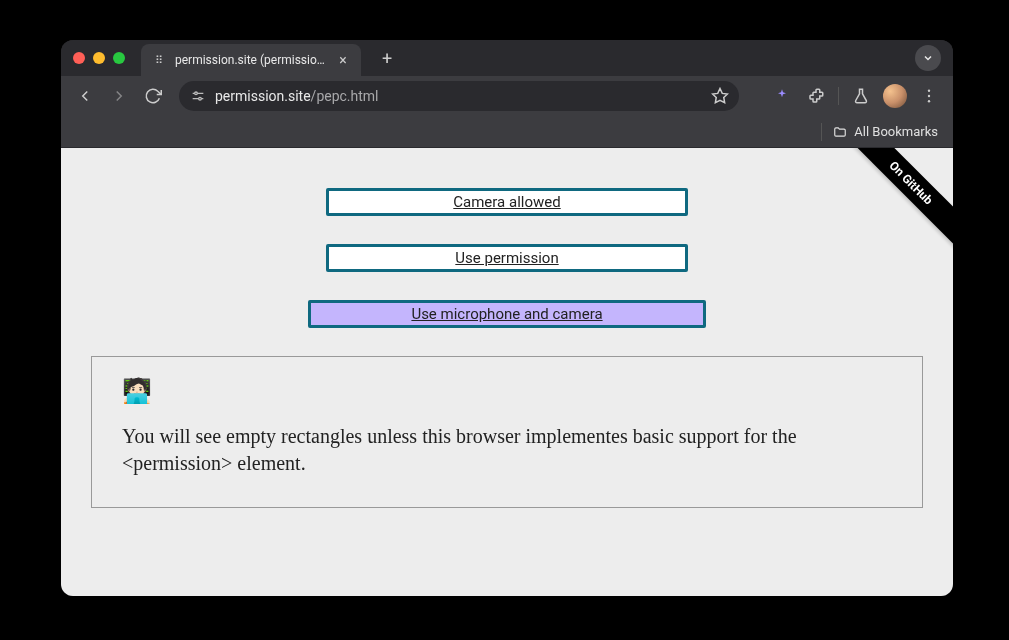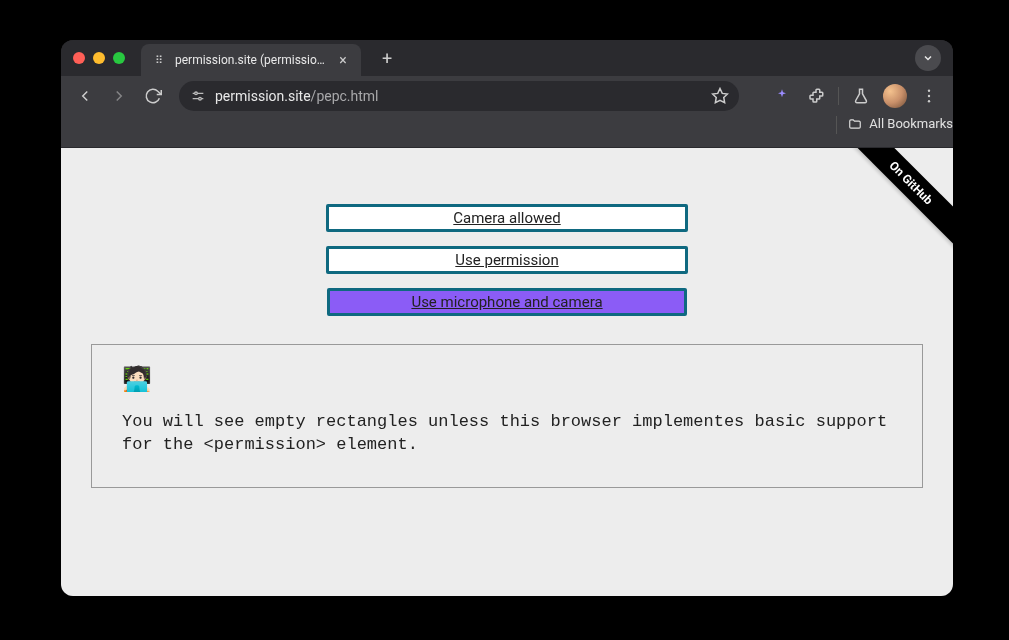--- a/index.html
+++ b/index.html
@@ -159,22 +159,22 @@
     }
     .avatar {
       width: 24px; height: 24px;
       border-radius: 50%;
       background: radial-gradient(circle at 30% 30%, #f4c28e, #c9906a 50%, #6b4a35 100%);
     }
     .bookmarks-bar {
       height: 32px;
       background: #3c3c40;
       display: flex;
-      align-items: flex-start;
-      padding: 0 0;
+      align-items: center;
+      padding: 0 15px;
       justify-content: flex-end;
       gap: 10px;
       border-bottom: 1px solid #2a2a2e;
     }
     .bb-sep {
       width: 1px; height: 18px;
       background: #555;
     }
     .all-bookmarks {
       display: flex;
@@ -205,58 +205,58 @@
       text-align: center;
       padding: 6px 0;
       transform: rotate(45deg);
       cursor: pointer;
       box-shadow: 0 2px 4px rgba(0,0,0,0.2);
     }
     .buttons-wrap {
       display: flex;
       flex-direction: column;
       align-items: center;
-      gap: 14px;
-      margin-top: 56px;
+      gap: 28px;
+      margin-top: 40px;
     }
     .perm-btn {
       border: 3px solid #0f6980;
       background: #fff;
       color: #222;
       font-size: 15px;
       text-decoration: underline;
       padding: 2px 0;
       text-align: center;
       cursor: pointer;
       border-radius: 2px;
     }
     .perm-btn.w1 { width: 362px; }
     .perm-btn.w3 {
-      width: 360px;
-      background: #8b5cf6;
+      width: 398px;
+      background: #c4b5fd;
       border-width: 3px;
     }
     .instructions {
       margin: 28px 30px 0 30px;
       border: 1px solid #999;
       padding: 20px 30px 30px 30px;
       background: #ededed;
     }
     .instructions h2 {
       font-size: 24px;
       font-weight: 800;
       font-family: Verdana, Geneva, sans-serif;
       margin-bottom: 18px;
       display: flex;
       align-items: center;
       gap: 6px;
     }
     .instructions p {
-      font-size: 17px;
-      font-family: Liberation Mono, monospace;
+      font-size: 20px;
+      font-family: Liberation Serif, serif;
       line-height: 1.35;
       color: #222;
     }
   </style>
 </head>
 <body>
 
 <div class="window">
 
   <div class="titlebar">

